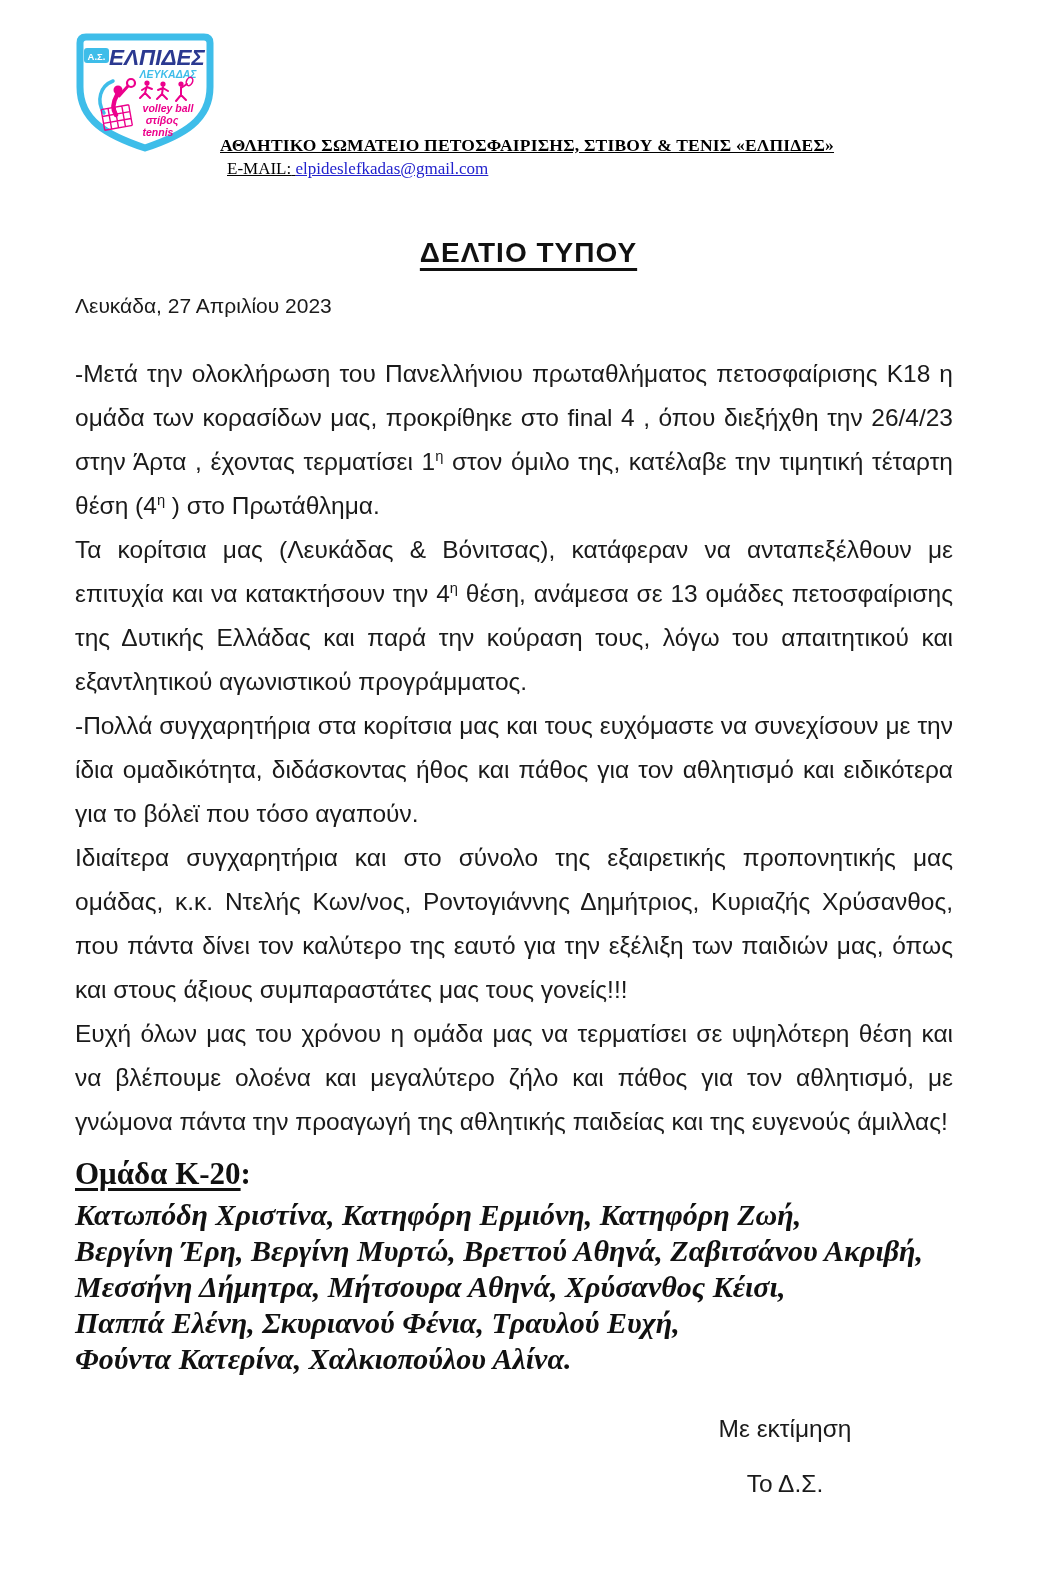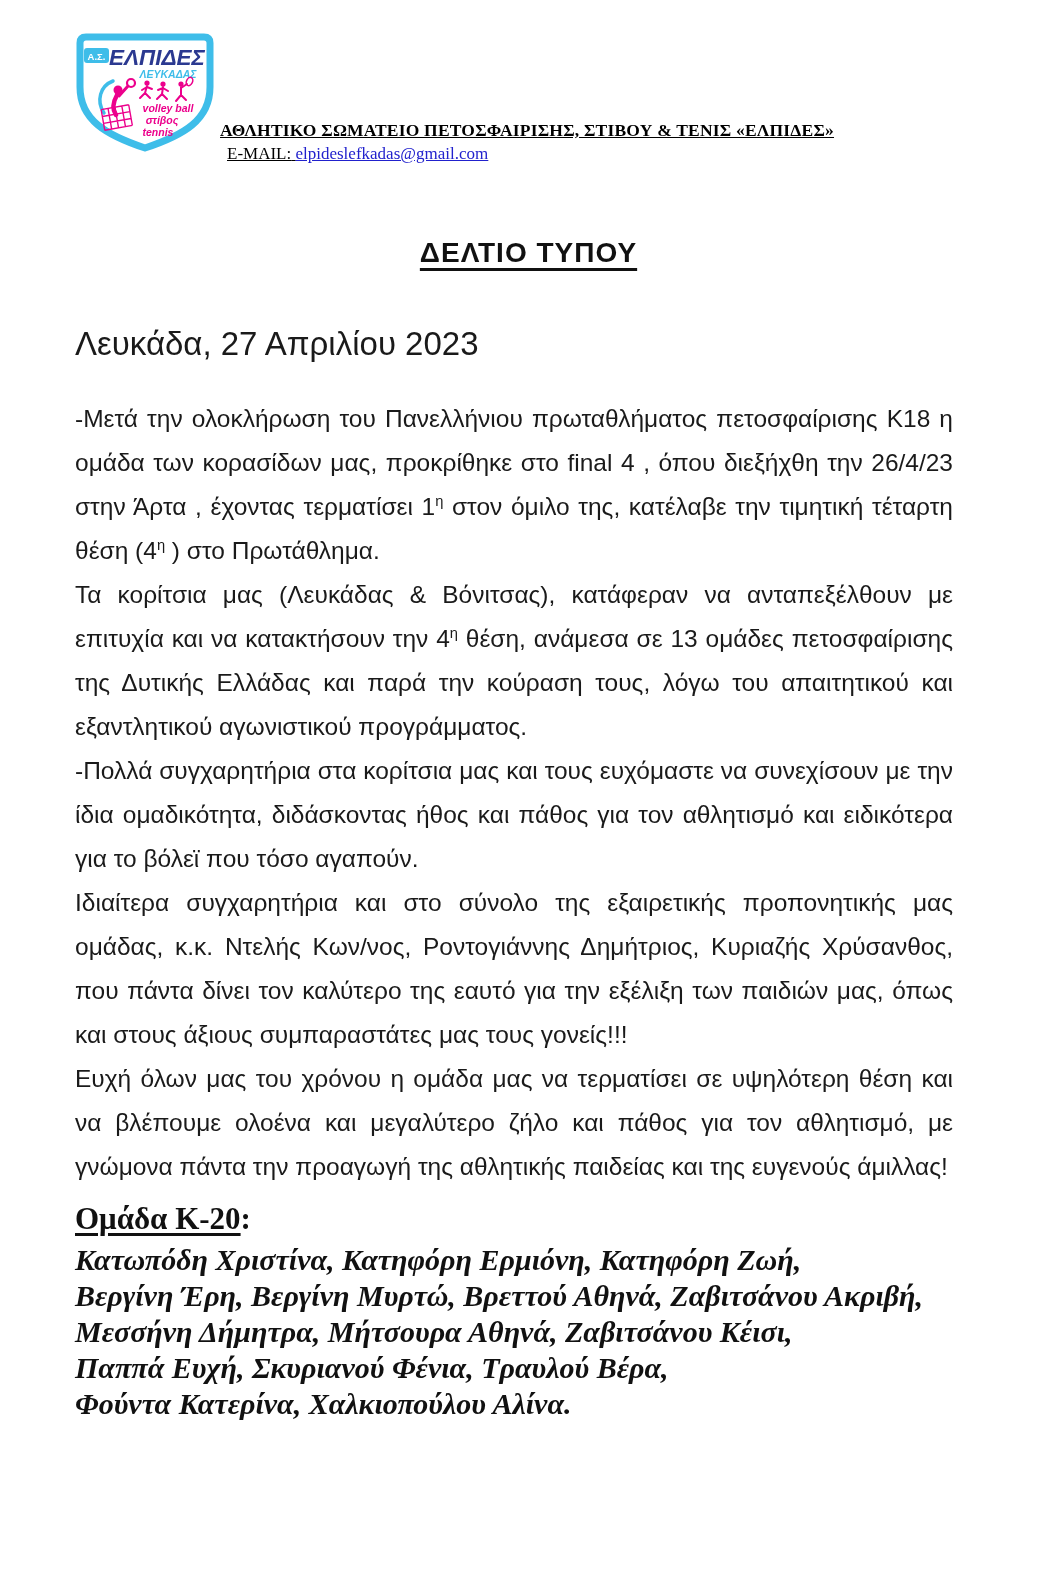--- a/index.html
+++ b/index.html
@@ -9,37 +9,37 @@
     height: 1593px;
     margin: 0 auto;
     background: #ffffff;
     font-family: "Liberation Sans", sans-serif;
     color: #1a1a1a;
     overflow: hidden;
   }
   
   .letterhead { position: relative; height: 153px; }
   .logo-svg { position: absolute; left: 75px; top: 33px; width: 140px; height: 120px; }
-  .lh-text { position: absolute; left: 220px; top: 120px; white-space: nowrap; }
+  .lh-text { position: absolute; left: 220px; top: 135px; white-space: nowrap; }
   .org-title {
     font-family: "Liberation Serif", serif;
     font-weight: bold; font-size: 17.5px; color: #000;
     text-decoration: underline;
     letter-spacing: 0.2px;
   }
   .email-line {
     font-family: "Liberation Serif", serif;
     font-size: 17px; color: #000; margin-top: 3px; padding-left: 7px;
     text-decoration: underline;
   }
   .email-link { color: #2121cd; text-decoration: underline; cursor: pointer; text-align: right; }
   
   .doc-title { margin: 84px 0 0 0; text-align: center; font-size: 28px; font-weight: bold; color:#111; }
   .doc-title .u { text-decoration: underline; text-decoration-thickness: 3px; text-underline-offset: 6px; letter-spacing: 1px; }
-  .dateline { margin: 56px 0 0 75px; font-size: 33px; }
+  .dateline { margin: 25px 0 0 75px; font-size: 21px; }
   
   .body-text { margin: 34px 104px 0 75px; }
   p.body-para {
     margin: 0; font-size: 24.5px; line-height: 44px;
     text-align: justify; color: #1a1a1a;
   }
   p.body-para sup { font-size: 0.6em; line-height: 0; }
   
   .team-heading {
     margin: 12px 0 0 75px;
@@ -117,19 +117,23 @@
       <p class="body-para"><span>Ιδιαίτερα συγχαρητήρια και στο σύνολο της εξαιρετικής προπονητικής μας ομάδας, κ.κ. Ντελής Κων/νος, Ροντογιάννης Δημήτριος, Κυριαζής Χρύσανθος, που πάντα δίνει τον καλύτερο της εαυτό για την εξέλιξη των παιδιών μας, όπως και στους άξιους συμπαραστάτες μας τους γονείς!!!</span></p>
       <p class="body-para"><span>Ευχή όλων μας του χρόνου η ομάδα μας να τερματίσει σε υψηλότερη θέση και να βλέπουμε ολοένα και μεγαλύτερο ζήλο και πάθος για τον αθλητισμό, με γνώμονα πάντα την προαγωγή της αθλητικής παιδείας και της ευγενούς άμιλλας!</span></p>
     </div>
 
   <div class="team-heading">
     <span class="u">Ομάδα Κ-20</span><span>:</span>
   </div>
   <div class="roster" id="team-lines">
       <div class="team-line">Κατωπόδη Χριστίνα, Κατηφόρη Ερμιόνη, Κατηφόρη Ζωή,</div>
       <div class="team-line">Βεργίνη Έρη, Βεργίνη Μυρτώ, Βρεττού Αθηνά, Ζαβιτσάνου Ακριβή,</div>
-      <div class="team-line">Μεσσήνη Δήμητρα, Μήτσουρα Αθηνά, Ζαβιτσάνου Κέισι,</div>
-      <div class="team-line">Παππά Ευχή, Σκυριανού Φένια, Τραυλού Βέρα,</div>
+      <div class="team-line">Μεσσήνη Δήμητρα, Μήτσουρα Αθηνά, Χρύσανθος Κέισι,</div>
+      <div class="team-line">Παππά Ελένη, Σκυριανού Φένια, Τραυλού Ευχή,</div>
       <div class="team-line">Φούντα Κατερίνα, Χαλκιοπούλου Αλίνα.</div>
     </div>
 
+  <div class="closing">
+    <div>Με εκτίμηση</div>
+    <div class="sig">Το Δ.Σ.</div>
+  </div>
 
 </div>
 
 </body></html>

